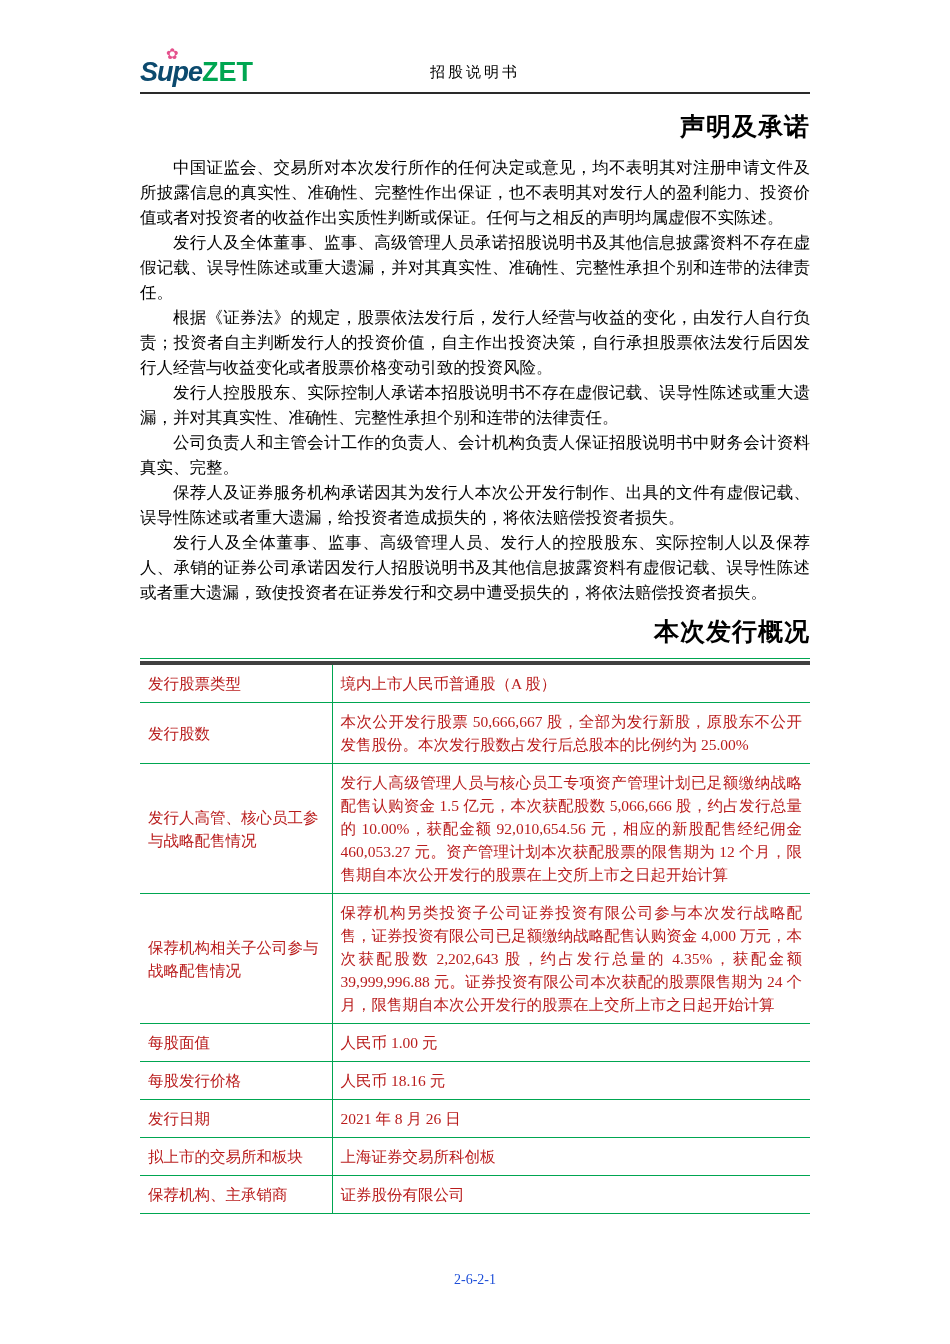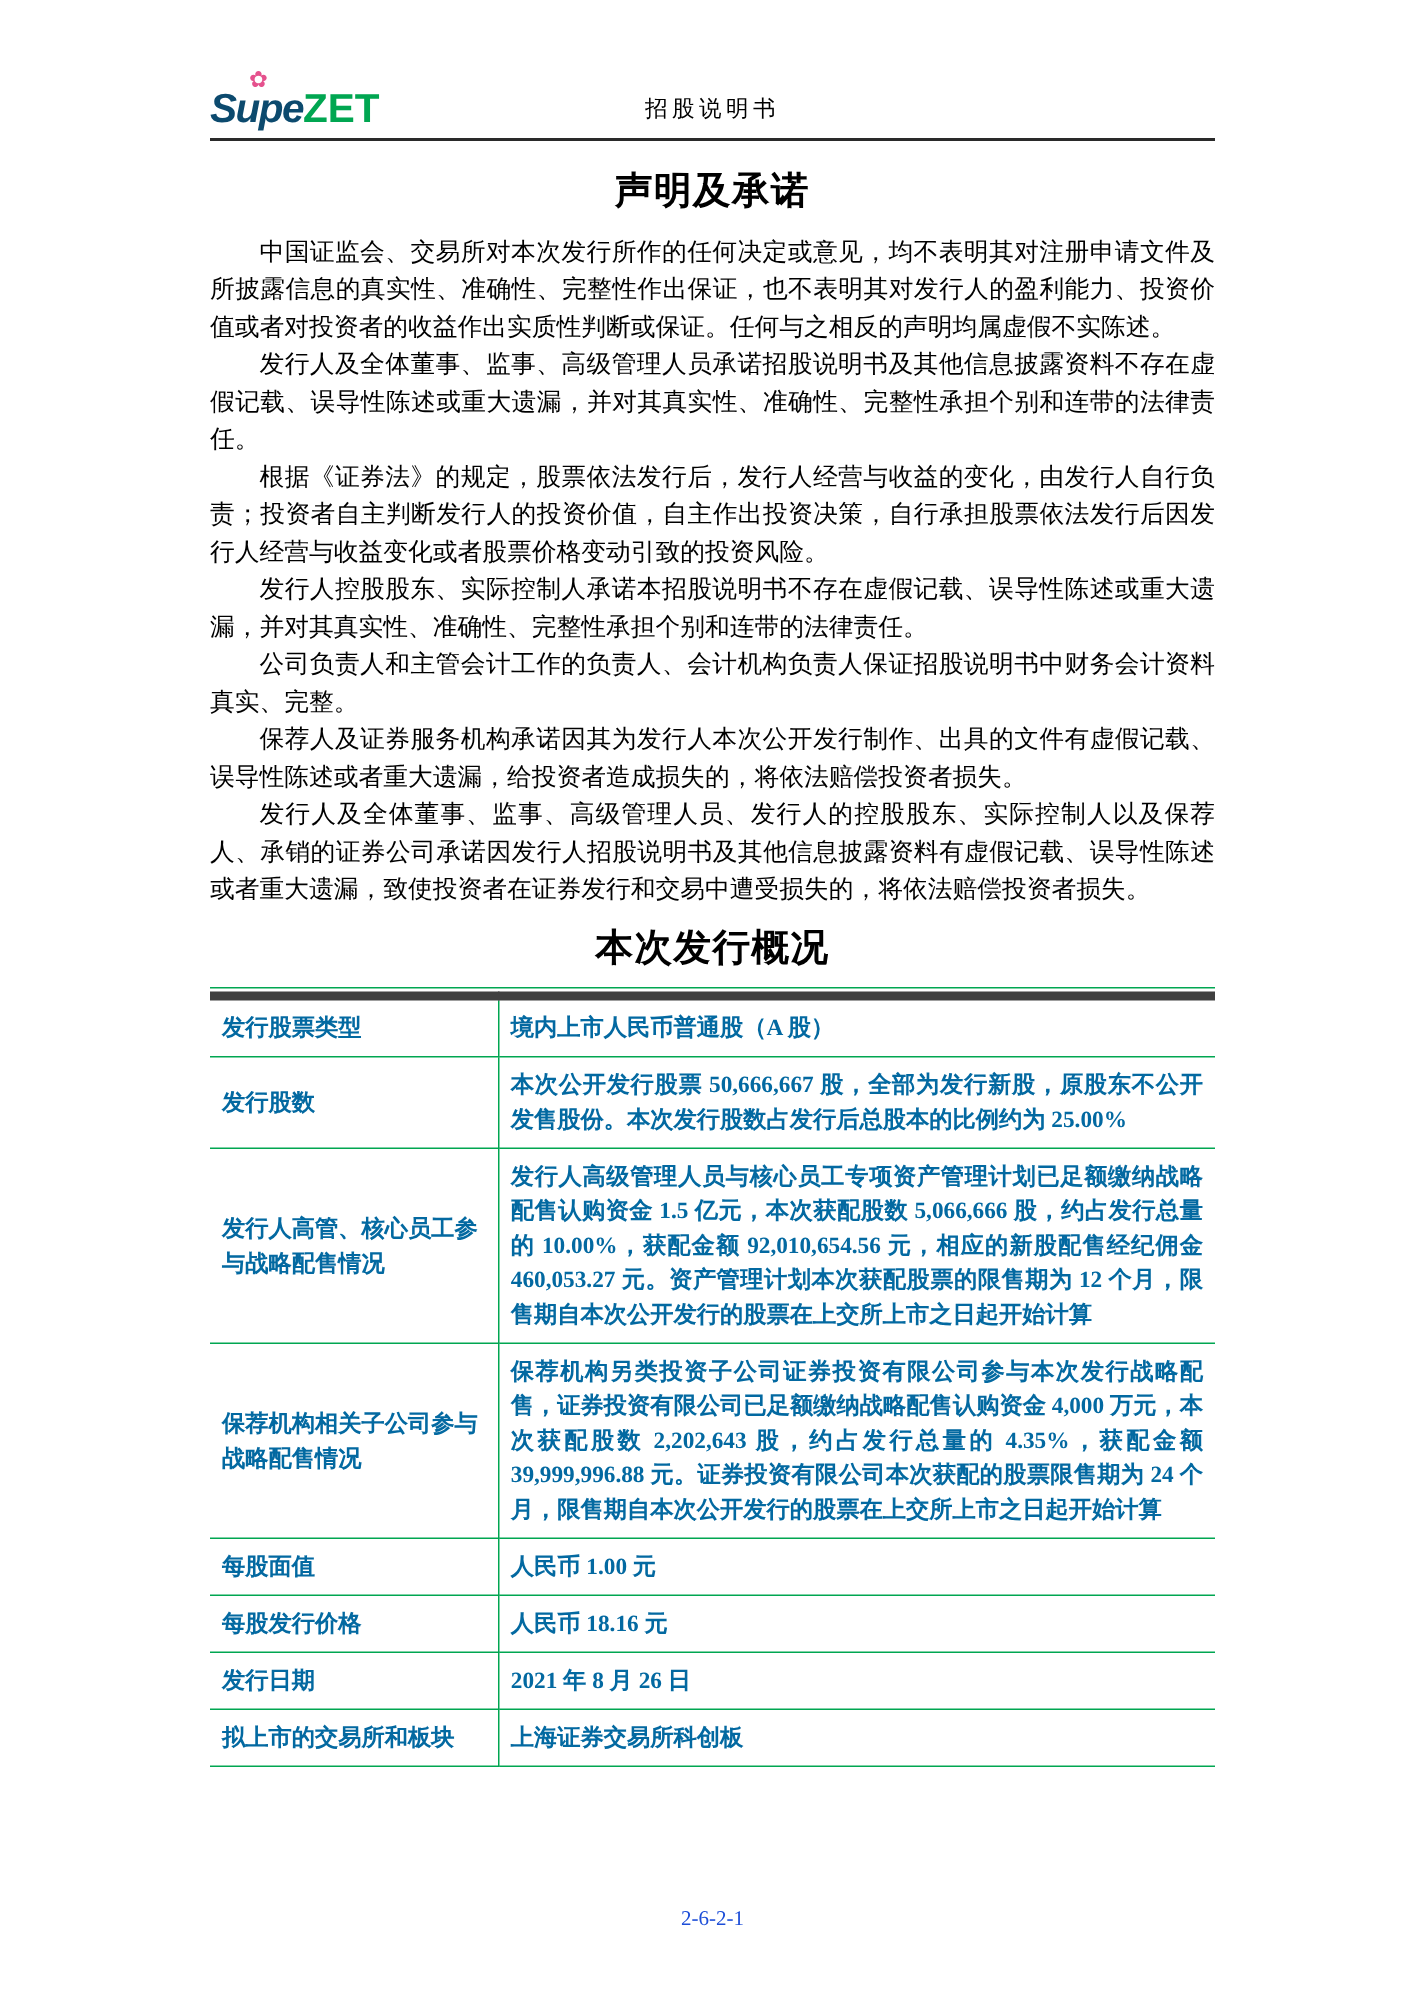--- a/index.html
+++ b/index.html
@@ -58,21 +58,21 @@
     bottom: 10px;
     text-align: center;
     font-size: 15px;
     letter-spacing: 3px;
     color: #000;
     font-family: Liberation Mono, monospace;
   }
 
   
   .section-title {
-    text-align: center;
+    text-align: right;
     font-size: 25px;
     font-weight: bold;
     color: #000;
     font-family: "Liberation Sans", "DejaVu Sans", sans-serif;
     margin: 16px 0 12px 0;
     letter-spacing: 1px;
   }
   .section-title.second { margin-top: 10px; margin-bottom: 10px; }
 
   
@@ -87,24 +87,23 @@
 
   
   .table-wrap { margin-top: 4px; }
   .table-top-rule {
     border-top: 1px solid #00a651;
     margin-bottom: 2px;
   }
   table.issue-table {
     width: 100%;
     border-collapse: collapse;
-    border-top: 6px solid #404040;
+    border-top: 4px solid #404040;
     font-size: 15.5px;
-    color: #0369a1;
-    font-weight: bold;
+    color: #b91c1c;
   }
   table.issue-table td {
     border-bottom: 1px solid #00a651;
     padding: 7px 8px;
     line-height: 23px;
     vertical-align: middle;
   }
   td.cell-label {
     width: 192px;
     border-right: 1px solid #00a651;
@@ -180,19 +179,23 @@
           <td class="cell-value">人民币 18.16 元</td>
         </tr>
         <tr>
           <td class="cell-label">发行日期</td>
           <td class="cell-value">2021 年 8 月 26 日</td>
         </tr>
         <tr>
           <td class="cell-label">拟上市的交易所和板块</td>
           <td class="cell-value">上海证券交易所科创板</td>
         </tr>
+        <tr>
+          <td class="cell-label">保荐机构、主承销商</td>
+          <td class="cell-value">证券股份有限公司</td>
+        </tr>
       </tbody>
     </table>
   </div>
 
   <div class="footer">2-6-2-1</div>
 
 </div>
 
 </body></html>

